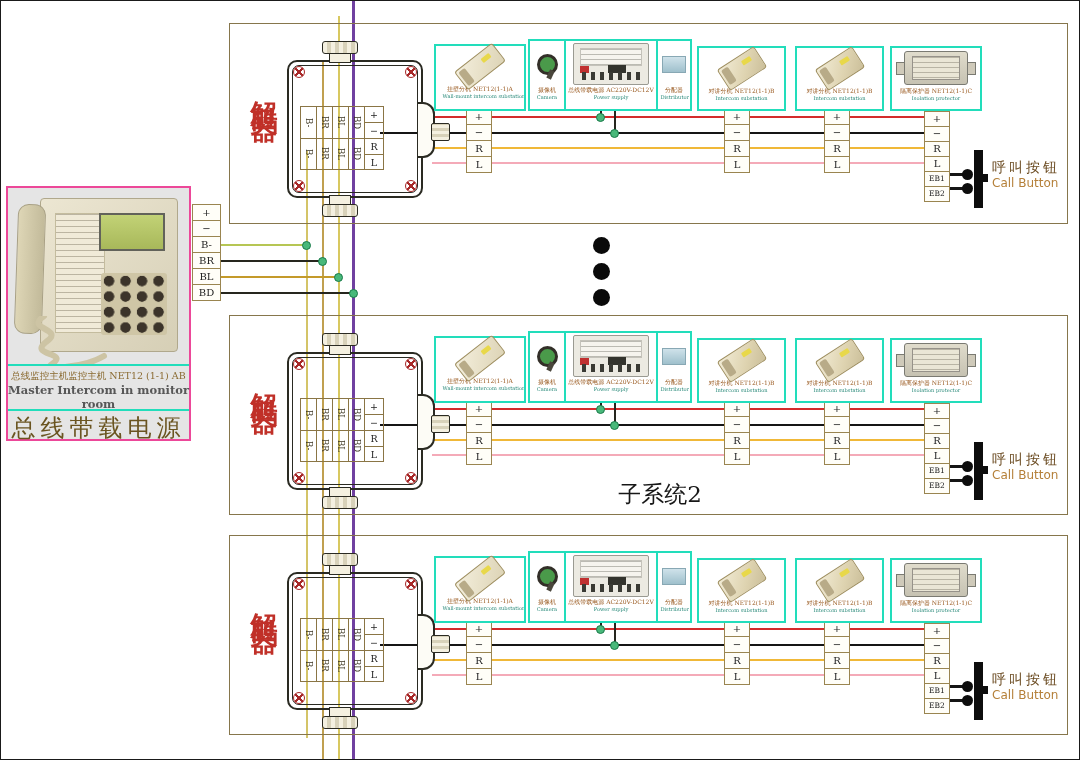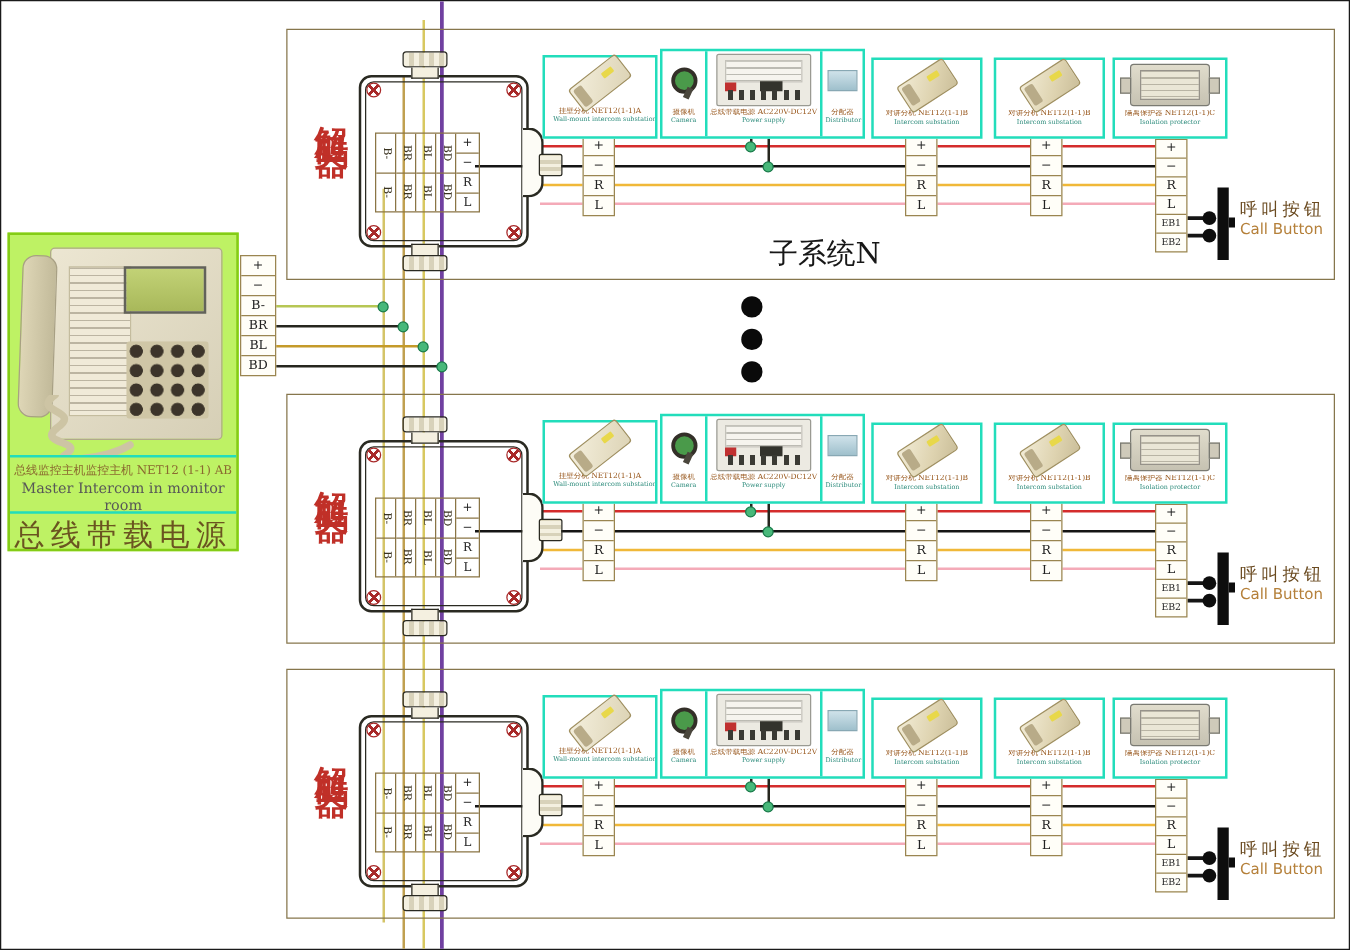--- a/index.html
+++ b/index.html
@@ -7,33 +7,33 @@
           font-family:"DejaVu Serif",serif;overflow:hidden;}
 
   
   .vline{position:absolute;width:1.5px;z-index:1;}
   .vl-1{left:305px;top:150px;height:587px;background:#d4c468;}
   .vl-2{left:321px;top:60px;height:700px;background:#c0a050;}
   .vl-3{left:337px;top:15px;height:745px;background:#d8c860;}
   .vl-4{left:351px;top:0;height:760px;width:2.5px;background:#7040a0;}
 
   
-  .master{position:absolute;left:5px;top:185px;width:181px;height:251px;border:2px solid #84cc16;background:#bef264;z-index:2;}
+  .master{position:absolute;left:5px;top:185px;width:181px;height:251px;border:2px solid #ec4899;background:#e5e5e5;z-index:2;}
   .m-photo{position:relative;height:176px;overflow:hidden;}
   .ph-body{position:absolute;left:32px;top:10px;width:136px;height:152px;background:linear-gradient(135deg,#ece6d2,#d6cfb6);border:1px solid #b0a88c;border-radius:4px;}
   .ph-label{position:absolute;left:14px;top:14px;width:48px;height:118px;background:#f0ead8;border:1px solid #c4bc9e;
             background-image:repeating-linear-gradient(180deg,rgba(90,80,60,.35) 0 1px,transparent 1px 6px);}
   .ph-lcd{position:absolute;right:12px;top:14px;width:62px;height:34px;background:linear-gradient(#c2d276,#a8b85a);border:2px solid #62625a;}
   .ph-keys{position:absolute;right:10px;bottom:16px;width:66px;height:62px;background-color:#cfc6a6;border-radius:3px;
            background-image:radial-gradient(circle at 8px 8px,#3c342a 5px,rgba(0,0,0,0) 5.5px);background-size:16.5px 15.5px;}
   .ph-handset{position:absolute;left:8px;top:16px;width:26px;height:128px;background:linear-gradient(90deg,#ded6b6,#c2ba9a);border:1px solid #a8a084;border-radius:11px;transform:rotate(2deg);}
   .ph-cord{position:absolute;left:14px;top:128px;}
   .m-cap{height:39px;border-top:2px solid #22ddbb;text-align:center;padding-top:4px;}
   .m-cap-cn{font-size:9.5px;color:#8a6a30;white-space:nowrap;}
-  .m-cap-en{font-size:11.5px;font-weight:normal;color:#575757;}
+  .m-cap-en{font-size:11.5px;font-weight:bold;color:#575757;}
   .m-power{height:32px;border-top:2px solid #22ddbb;text-align:center;font-size:24px;color:#6a5420;letter-spacing:5px;line-height:34px;}
 
   
   .m-strip{position:absolute;left:191px;top:203px;width:27px;z-index:3;background:#fffef8;border:1px solid #9a8550;}
   .m-cell{height:15px;border-bottom:1px solid #9a8550;text-align:center;font-size:10px;line-height:15px;color:#222;}
   .m-cell:last-child{border-bottom:none;}
 
   .m-wire{position:absolute;height:2px;z-index:2;}
   .mw-b {left:218px;top:243px;width:88px; background:#b6c654;}
   .mw-br{left:218px;top:259px;width:104px;background:#26261e;}
@@ -352,21 +352,20 @@
 
     <div class="ebw ebw1"></div>
     <div class="ebw ebw2"></div>
     <div class="ebdot ebd1"></div>
     <div class="ebdot ebd2"></div>
     <div class="cb-bar"></div>
     <div class="cb-notch"></div>
     <div class="cb-cn">呼叫按钮</div>
     <div class="cb-en">Call Button</div>
 
-    <div class="sub-label">子系统N</div>
   </section>
 
   <section class="subsystem sub-1">
 
     <div class="wire w-red"></div>
     <div class="wire w-black"></div>
     <div class="wire w-yellow"></div>
     <div class="wire w-pink"></div>
     <div class="drop drop1"></div>
     <div class="drop drop2"></div>
@@ -521,20 +520,21 @@
 
     <div class="ebw ebw1"></div>
     <div class="ebw ebw2"></div>
     <div class="ebdot ebd1"></div>
     <div class="ebdot ebd2"></div>
     <div class="cb-bar"></div>
     <div class="cb-notch"></div>
     <div class="cb-cn">呼叫按钮</div>
     <div class="cb-en">Call Button</div>
 
+    <div class="sub-label">子系统2</div>
   </section>
 
   <section class="subsystem sub-2">
 
     <div class="wire w-red"></div>
     <div class="wire w-black"></div>
     <div class="wire w-yellow"></div>
     <div class="wire w-pink"></div>
     <div class="drop drop1"></div>
     <div class="drop drop2"></div>

